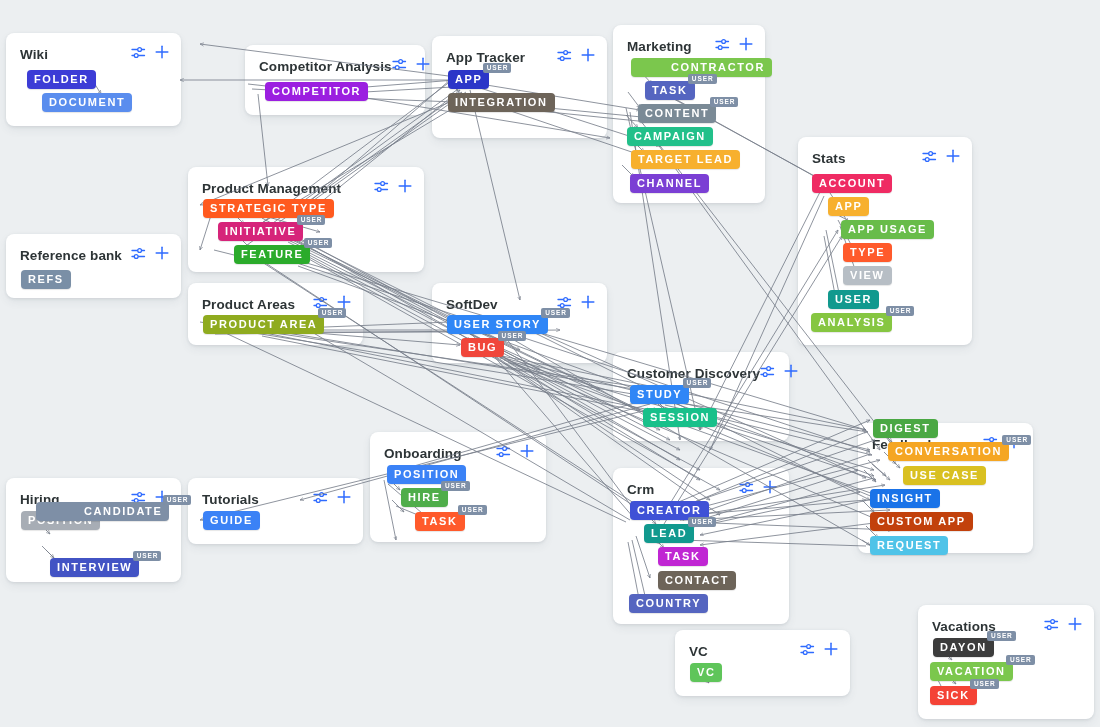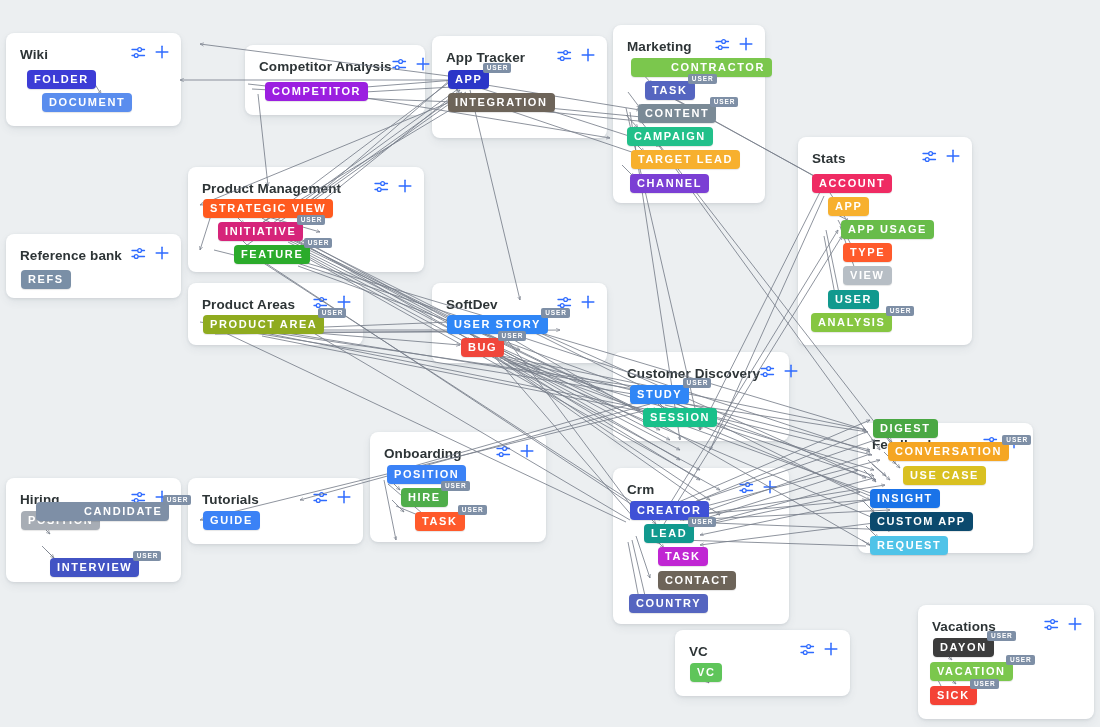--- a/index.html
+++ b/index.html
@@ -544,34 +544,34 @@
     <div class="node" style="left: 627px; top: 127px; background: rgb(34, 192, 138); position: absolute; z-index: 20;"><span>CAMPAIGN</span></div>
     <div class="node" style="left: 631px; top: 150px; background: rgb(247, 176, 46); position: absolute; z-index: 20;"><span>TARGET LEAD</span></div>
     <div class="node" style="left: 630px; top: 174px; background: rgb(123, 63, 212); position: absolute; z-index: 20;"><span>CHANNEL</span></div>
     <div class="node" style="left: 812px; top: 174px; background: rgb(239, 43, 99); position: absolute; z-index: 20;"><span>ACCOUNT</span></div>
     <div class="node" style="left: 828px; top: 197px; background: rgb(247, 176, 46); position: absolute; z-index: 20;"><span>APP</span></div>
     <div class="node" style="left: 841px; top: 220px; background: rgb(104, 188, 74); position: absolute; z-index: 20;"><span>APP USAGE</span></div>
     <div class="node" style="left: 843px; top: 243px; background: rgb(255, 90, 43); position: absolute; z-index: 20;"><span>TYPE</span></div>
     <div class="node" style="left: 843px; top: 266px; background: rgb(183, 190, 197); position: absolute; z-index: 20;"><span>VIEW</span></div>
     <div class="node" style="left: 828px; top: 290px; background: rgb(17, 153, 142); position: absolute; z-index: 20;"><span>USER</span></div>
     <div class="node" style="left: 811px; top: 313px; background: rgb(134, 198, 65); position: absolute; z-index: 20;"><span>ANALYSIS</span><span class="badge-user" style="background: rgb(126, 143, 166);">USER</span></div>
-    <div class="node" style="left: 203px; top: 199px; background: rgb(255, 90, 31); position: absolute; z-index: 20;"><span>STRATEGIC VIEW</span></div>
+    <div class="node" style="left: 203px; top: 199px; background: rgb(255, 90, 31); position: absolute; z-index: 20;"><span>STRATEGIC TYPE</span></div>
     <div class="node" style="left: 218px; top: 222px; background: rgb(214, 36, 122); position: absolute; z-index: 20;"><span>INITIATIVE</span><span class="badge-user" style="background: rgb(126, 143, 166);">USER</span></div>
     <div class="node" style="left: 234px; top: 245px; background: rgb(43, 171, 43); position: absolute; z-index: 20;"><span>FEATURE</span><span class="badge-user" style="background: rgb(126, 143, 166);">USER</span></div>
     <div class="node" style="left: 21px; top: 270px; background: rgb(122, 143, 166); position: absolute; z-index: 20;"><span>REFS</span></div>
     <div class="node" style="left: 203px; top: 315px; background: rgb(143, 171, 31); position: absolute; z-index: 20;"><span>PRODUCT AREA</span><span class="badge-user" style="background: rgb(126, 143, 166);">USER</span></div>
     <div class="node" style="left: 447px; top: 315px; background: rgb(47, 134, 246); position: absolute; z-index: 20;"><span>USER STORY</span><span class="badge-user" style="background: rgb(126, 143, 166);">USER</span></div>
     <div class="node" style="left: 461px; top: 338px; background: rgb(240, 70, 58); position: absolute; z-index: 20;"><span>BUG</span><span class="badge-user" style="background: rgb(126, 143, 166);">USER</span></div>
     <div class="node" style="left: 630px; top: 385px; background: rgb(47, 134, 246); position: absolute; z-index: 20;"><span>STUDY</span><span class="badge-user" style="background: rgb(126, 143, 166);">USER</span></div>
     <div class="node" style="left: 643px; top: 408px; background: rgb(24, 192, 138); position: absolute; z-index: 20;"><span>SESSION</span></div>
     <div class="node" style="left: 873px; top: 419px; background: rgb(74, 168, 67); position: absolute; z-index: 20;"><span>DIGEST</span></div>
     <div class="node" style="left: 888px; top: 442px; background: rgb(245, 166, 35); position: absolute; z-index: 20;"><span>CONVERSATION</span><span class="badge-user" style="background: rgb(126, 143, 166);">USER</span></div>
     <div class="node" style="left: 903px; top: 466px; background: rgb(217, 192, 33); position: absolute; z-index: 20;"><span>USE CASE</span></div>
     <div class="node" style="left: 870px; top: 489px; background: rgb(26, 115, 232); position: absolute; z-index: 20;"><span>INSIGHT</span></div>
-    <div class="node" style="left: 870px; top: 512px; background: #0c4a6e; position: absolute; z-index: 20;"><span>CUSTOM APP</span></div>
+    <div class="node" style="left: 870px; top: 512px; background: #c2410c; position: absolute; z-index: 20;"><span>CUSTOM APP</span></div>
     <div class="node" style="left: 870px; top: 536px; background: rgb(79, 195, 232); position: absolute; z-index: 20;"><span>REQUEST</span></div>
     <div class="node" style="left: 387px; top: 465px; background: rgb(59, 130, 246); position: absolute; z-index: 20;"><span>POSITION</span></div>
     <div class="node" style="left: 401px; top: 488px; background: rgb(79, 173, 74); position: absolute; z-index: 20;"><span>HIRE</span><span class="badge-user" style="background: rgb(126, 143, 166);">USER</span></div>
     <div class="node" style="left: 415px; top: 512px; background: rgb(255, 90, 43); position: absolute; z-index: 20;"><span>TASK</span><span class="badge-user" style="background: rgb(126, 143, 166);">USER</span></div>
     <div class="node" style="left: 21px; top: 511px; background: rgb(167, 173, 181); position: absolute; z-index: 20;"><span>POSITION</span></div>
     <div class="node" style="left: 36px; top: 502px; background: rgb(126, 143, 166); position: absolute; z-index: 20; padding-left: 48px;"><span>CANDIDATE</span><span class="badge-user" style="background: rgb(126, 143, 166);">USER</span></div>
     <div class="node" style="left: 50px; top: 558px; background: rgb(66, 83, 196); position: absolute; z-index: 20;"><span>INTERVIEW</span><span class="badge-user" style="background: rgb(126, 143, 166);">USER</span></div>
     <div class="node" style="left: 203px; top: 511px; background: rgb(59, 130, 246); position: absolute; z-index: 20;"><span>GUIDE</span></div>
     <div class="node" style="left: 630px; top: 501px; background: rgb(63, 81, 214); position: absolute; z-index: 20;"><span>CREATOR</span></div>
     <div class="node" style="left: 644px; top: 524px; background: rgb(17, 153, 142); position: absolute; z-index: 20;"><span>LEAD</span><span class="badge-user" style="background: rgb(126, 143, 166);">USER</span></div>

